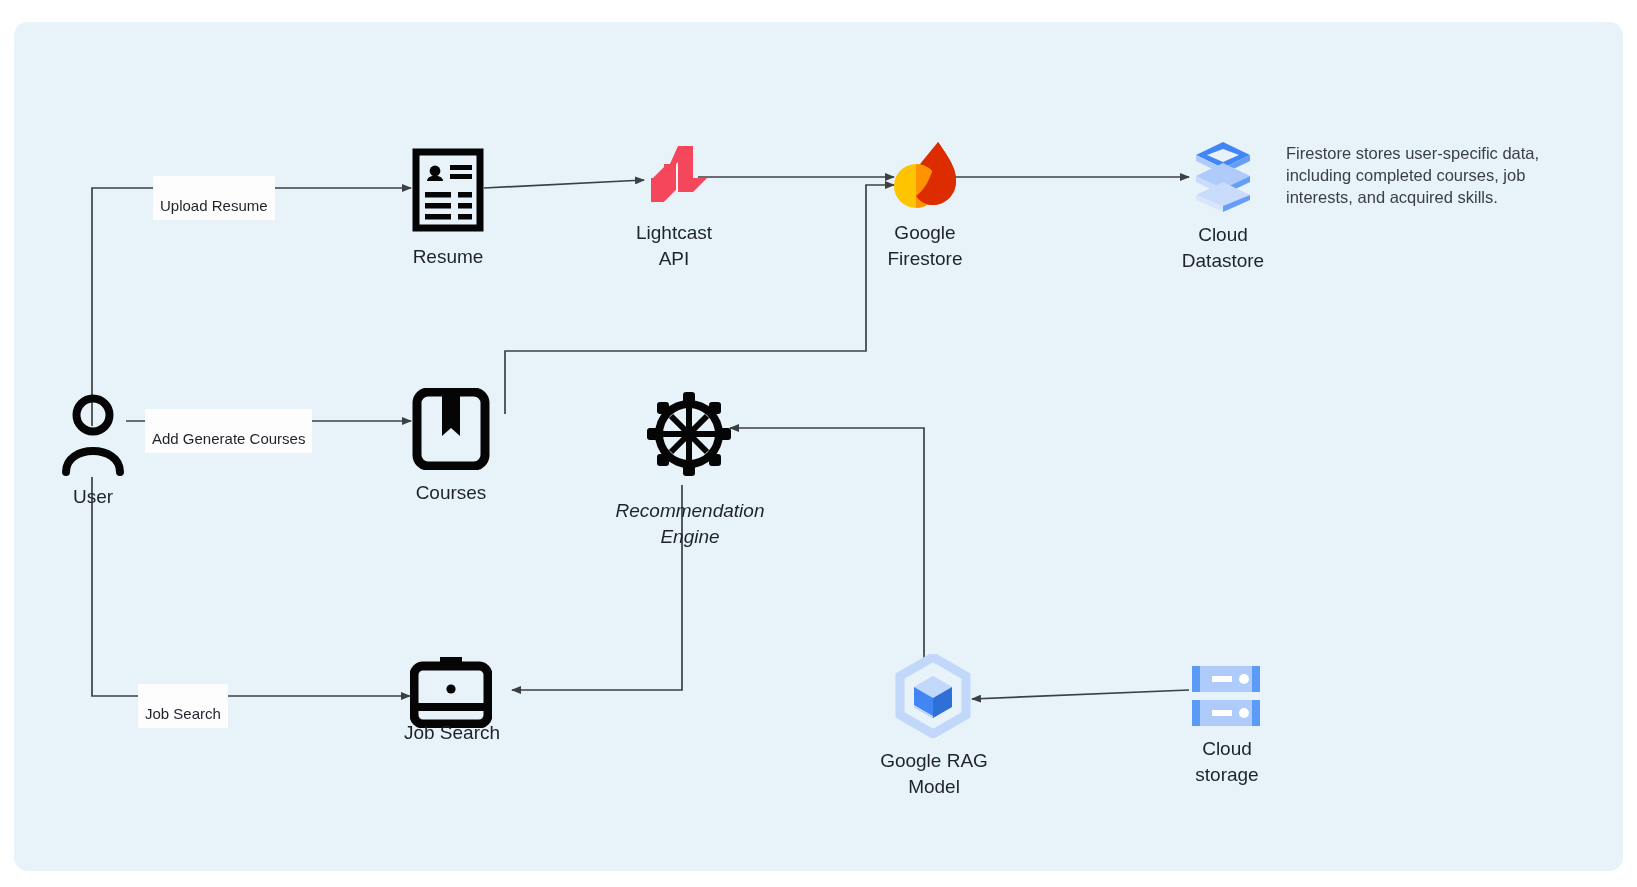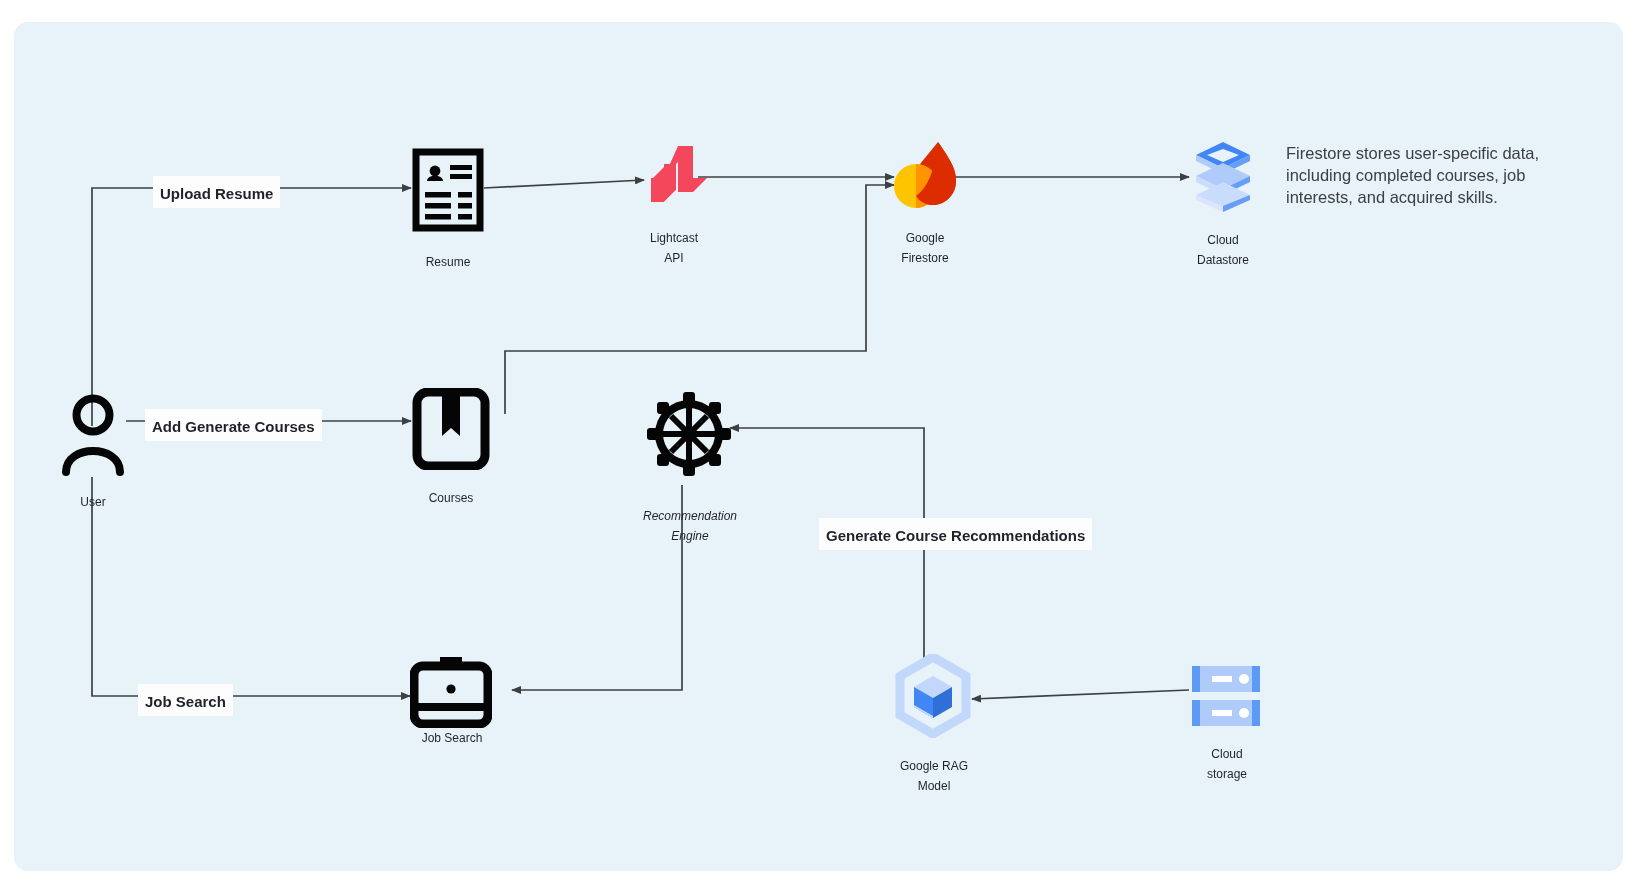--- a/index.html
+++ b/index.html
@@ -21,37 +21,35 @@
   svg.layer {
     position: absolute; left: 0; top: 0;
     width: 1609px; height: 849px;
     overflow: visible;
   }
   
   .node-label {
     position: absolute;
     text-align: center;
     color: #1f2329;
-    font-size: 12px;
-    line-height: 20px;
+    font-size: 19px;
+    line-height: 26px;
     white-space: pre-line;
     font-family: "Liberation Sans", sans-serif;
-    margin-top: 8px;
   }
   
   .edge-chip {
     position: absolute;
     background: #fdfdfd;
     color: #1f2329;
     font-size: 15px;
     line-height: 19px;
-    padding: 8px 7px 5px 7px;
+    padding: 20px 7px 5px 7px;
     white-space: nowrap;
     font-family: "Liberation Sans", sans-serif;
-    font-weight: bold;
   }
   
   .annotation {
     position: absolute;
     color: #3c4043;
     font-size: 16.5px;
     line-height: 22px;
     white-space: pre-line;
     font-family: "Liberation Sans", sans-serif;
   }
@@ -239,19 +237,18 @@
         <circle cx="54" cy="19" r="5" fill="#ffffff"></circle>
       </g>
     </svg>
   </div>
   <div class="node-label" style="left:1161px; top:714px; width:104px;">Cloud
 storage</div>
 
   <div class="edge-chip" style="left:139px; top:154px;">Upload Resume</div>
   <div class="edge-chip" style="left:131px; top:387px;">Add Generate Courses</div>
   <div class="edge-chip" style="left:124px; top:662px;">Job Search</div>
-  <div class="edge-chip" style="left:805px; top:496px;">Generate Course Recommendations</div>
 
   <div class="annotation" style="left:1244px; top:120px; width:300px;margin-left:28px;">Firestore stores user-specific data,
 including completed courses, job
 interests, and acquired skills.</div>
 
 </div>
 
 </body></html>

